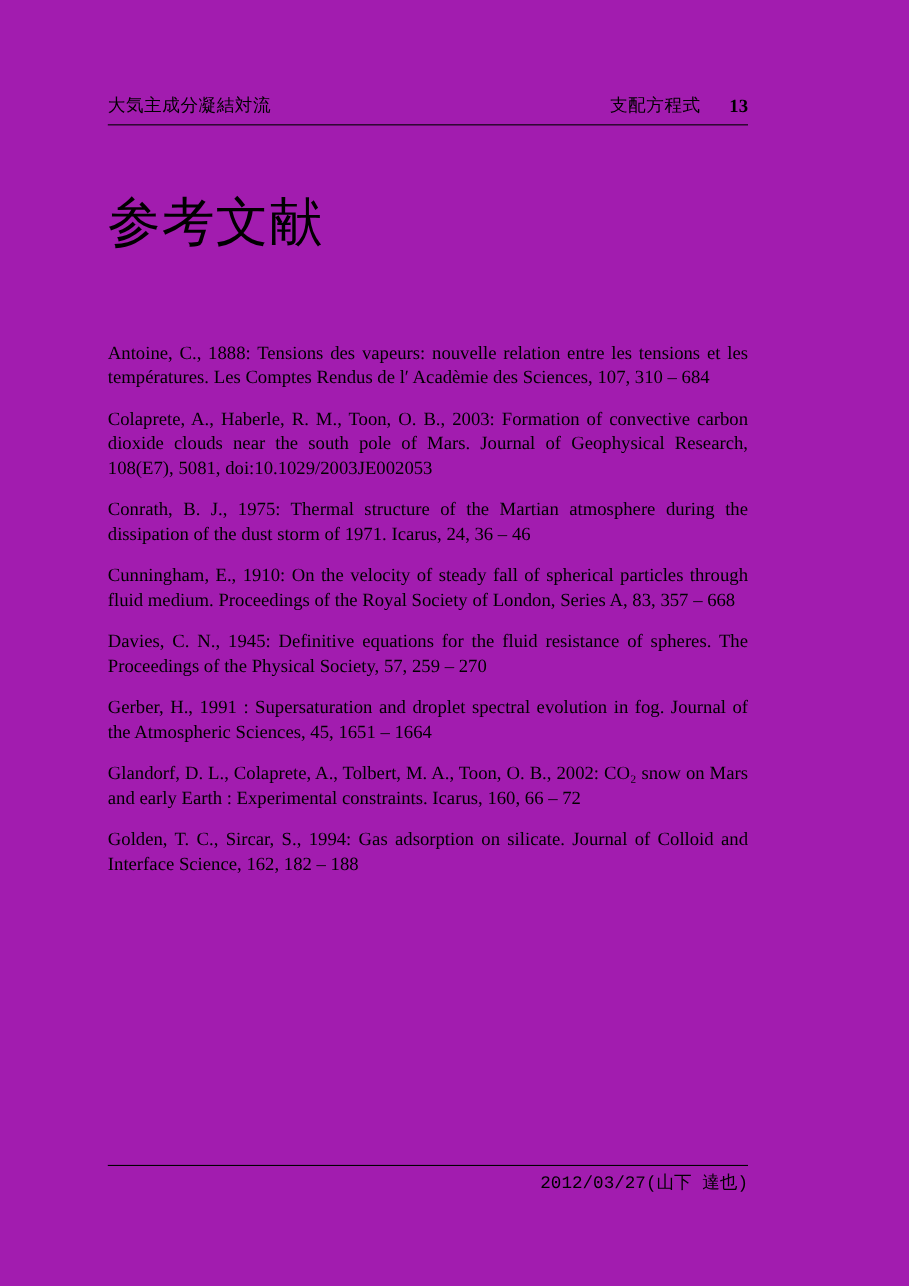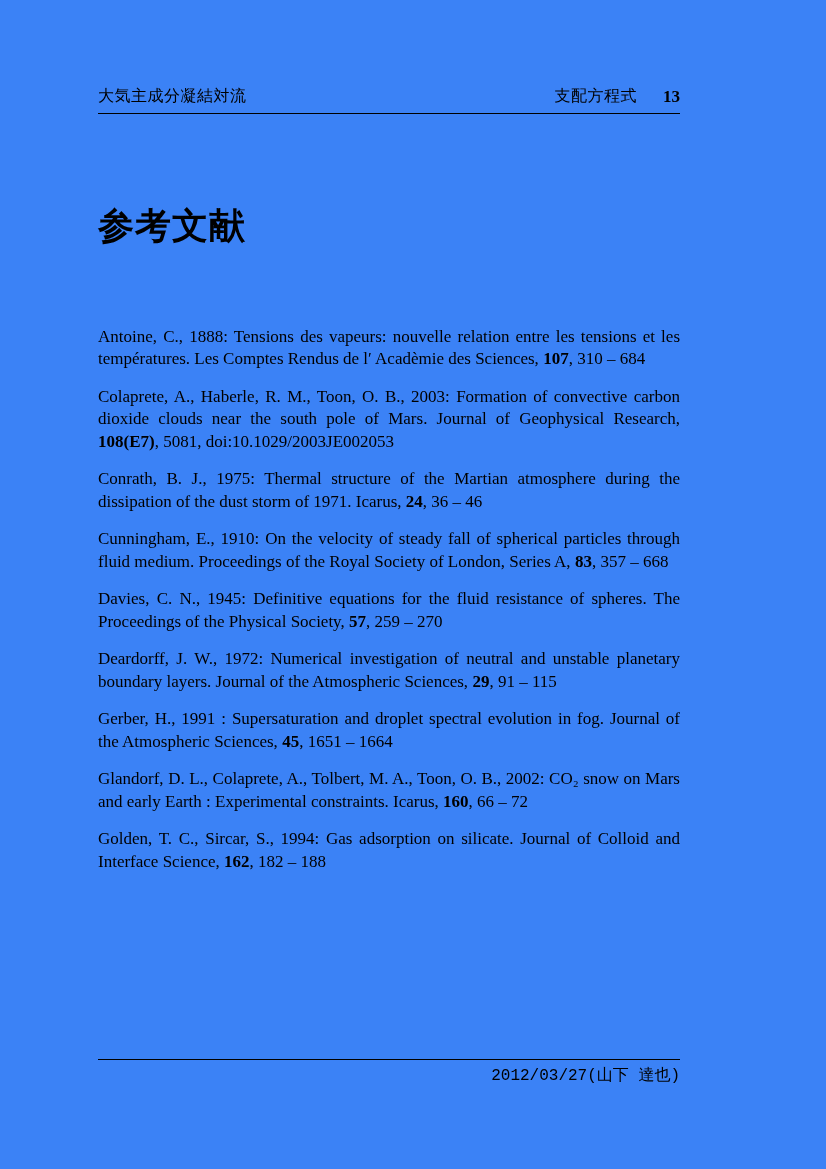--- a/index.html
+++ b/index.html
@@ -4,21 +4,21 @@
 <style>
   html, body {
     margin: 0;
     padding: 0;
     background: #ffffff;
   }
   .page {
     position: relative;
     width: 826px;
     height: 1169px;
-    background: #3b82f6;
+    background: #a21caf;
     color: #000000;
     font-family: "Liberation Serif", serif;
     overflow: hidden;
     box-sizing: border-box;
   }
   .content {
     position: absolute;
     left: 98px;
     width: 582px;
     top: 0;
@@ -42,38 +42,38 @@
     align-items: flex-end;
     gap: 26px;
   }
   .pageno {
     font-family: "Liberation Serif", serif;
     font-weight: bold;
     font-size: 17px;
   }
   
   .chapter-title {
-    margin: 92px 0 0 0;
+    margin: 63px 0 0 0;
     font-family: "Liberation Sans", "DejaVu Sans", sans-serif;
-    font-weight: bold;
-    font-size: 36px;
+    font-weight: normal;
+    font-size: 48px;
     line-height: 1.1;
     letter-spacing: 1px;
   }
   
   .ref-list {
     margin-top: 80px;
   }
   p.ref {
     margin: 0 0 15px 0;
     font-size: 17px;
     line-height: 22.5px;
     text-align: justify;
   }
-  p.ref b { font-weight: bold; }
+  p.ref b { font-weight: normal; }
   
   .page-footer {
     position: absolute;
     left: 98px;
     width: 582px;
     top: 1059px;
     border-top: 1px solid #000000;
     text-align: right;
     font-size: 16px;
     padding-top: 5px;
@@ -95,21 +95,20 @@
     </div>
 
     <h1 class="chapter-title">参考文献</h1>
 
     <div class="ref-list">
         <p class="ref"><span>Antoine, C., 1888: Tensions des vapeurs: nouvelle relation entre les tensions et les températures. Les Comptes Rendus de l′ Acadèmie des Sciences, </span><b>107</b><span>, 310 – 684</span></p>
         <p class="ref"><span>Colaprete, A., Haberle, R. M., Toon, O. B., 2003: Formation of convective carbon dioxide clouds near the south pole of Mars. Journal of Geophysical Research, </span><b>108(E7)</b><span>, 5081, doi:10.1029/2003JE002053</span></p>
         <p class="ref"><span>Conrath, B. J., 1975: Thermal structure of the Martian atmosphere during the dissipation of the dust storm of 1971. Icarus, </span><b>24</b><span>, 36 – 46</span></p>
         <p class="ref"><span>Cunningham, E., 1910: On the velocity of steady fall of spherical particles through fluid medium. Proceedings of the Royal Society of London, Series A, </span><b>83</b><span>, 357 – 668</span></p>
         <p class="ref"><span>Davies, C. N., 1945: Definitive equations for the fluid resistance of spheres. The Proceedings of the Physical Society, </span><b>57</b><span>, 259 – 270</span></p>
-        <p class="ref"><span>Deardorff, J. W., 1972: Numerical investigation of neutral and unstable planetary boundary layers. Journal of the Atmospheric Sciences, </span><b>29</b><span>, 91 – 115</span></p>
         <p class="ref"><span>Gerber, H., 1991 : Supersaturation and droplet spectral evolution in fog. Journal of the Atmospheric Sciences, </span><b>45</b><span>, 1651 – 1664</span></p>
         <p class="ref"><span>Glandorf, D. L., Colaprete, A., Tolbert, M. A., Toon, O. B., 2002: CO₂ snow on Mars and early Earth : Experimental constraints. Icarus, </span><b>160</b><span>, 66 – 72</span></p>
         <p class="ref"><span>Golden, T. C., Sircar, S., 1994: Gas adsorption on silicate. Journal of Colloid and Interface Science, </span><b>162</b><span>, 182 – 188</span></p>
       </div>
 
   </div>
 
   <div class="page-footer">
     <span>2012/03/27(山下 達也)</span>
   </div>

